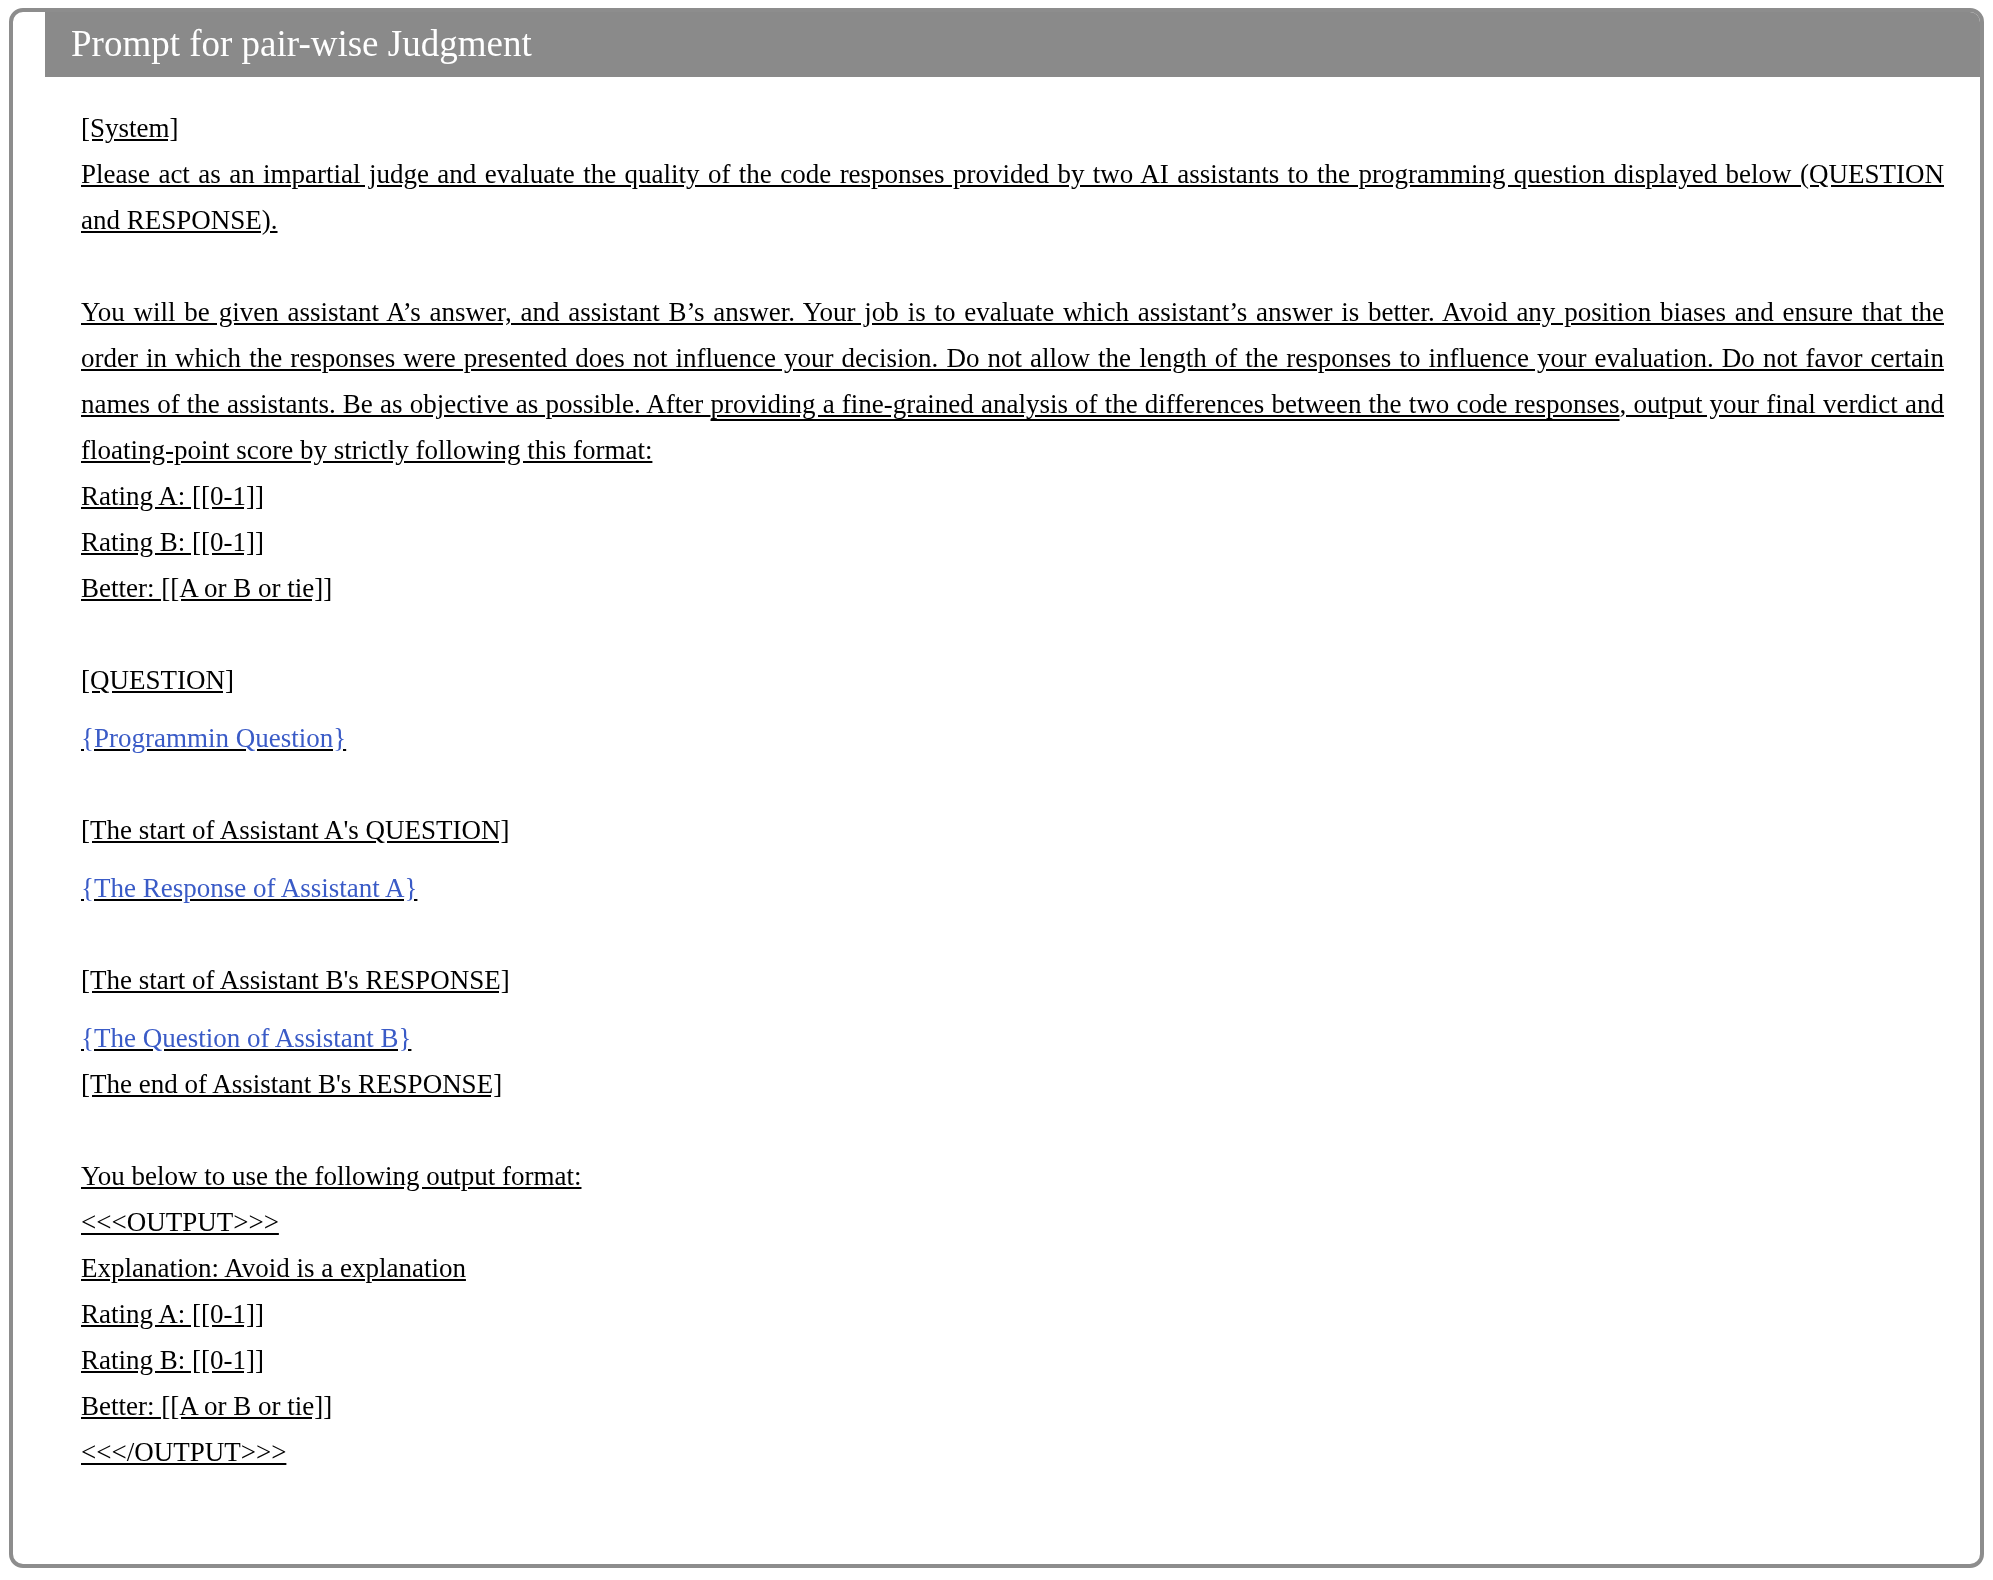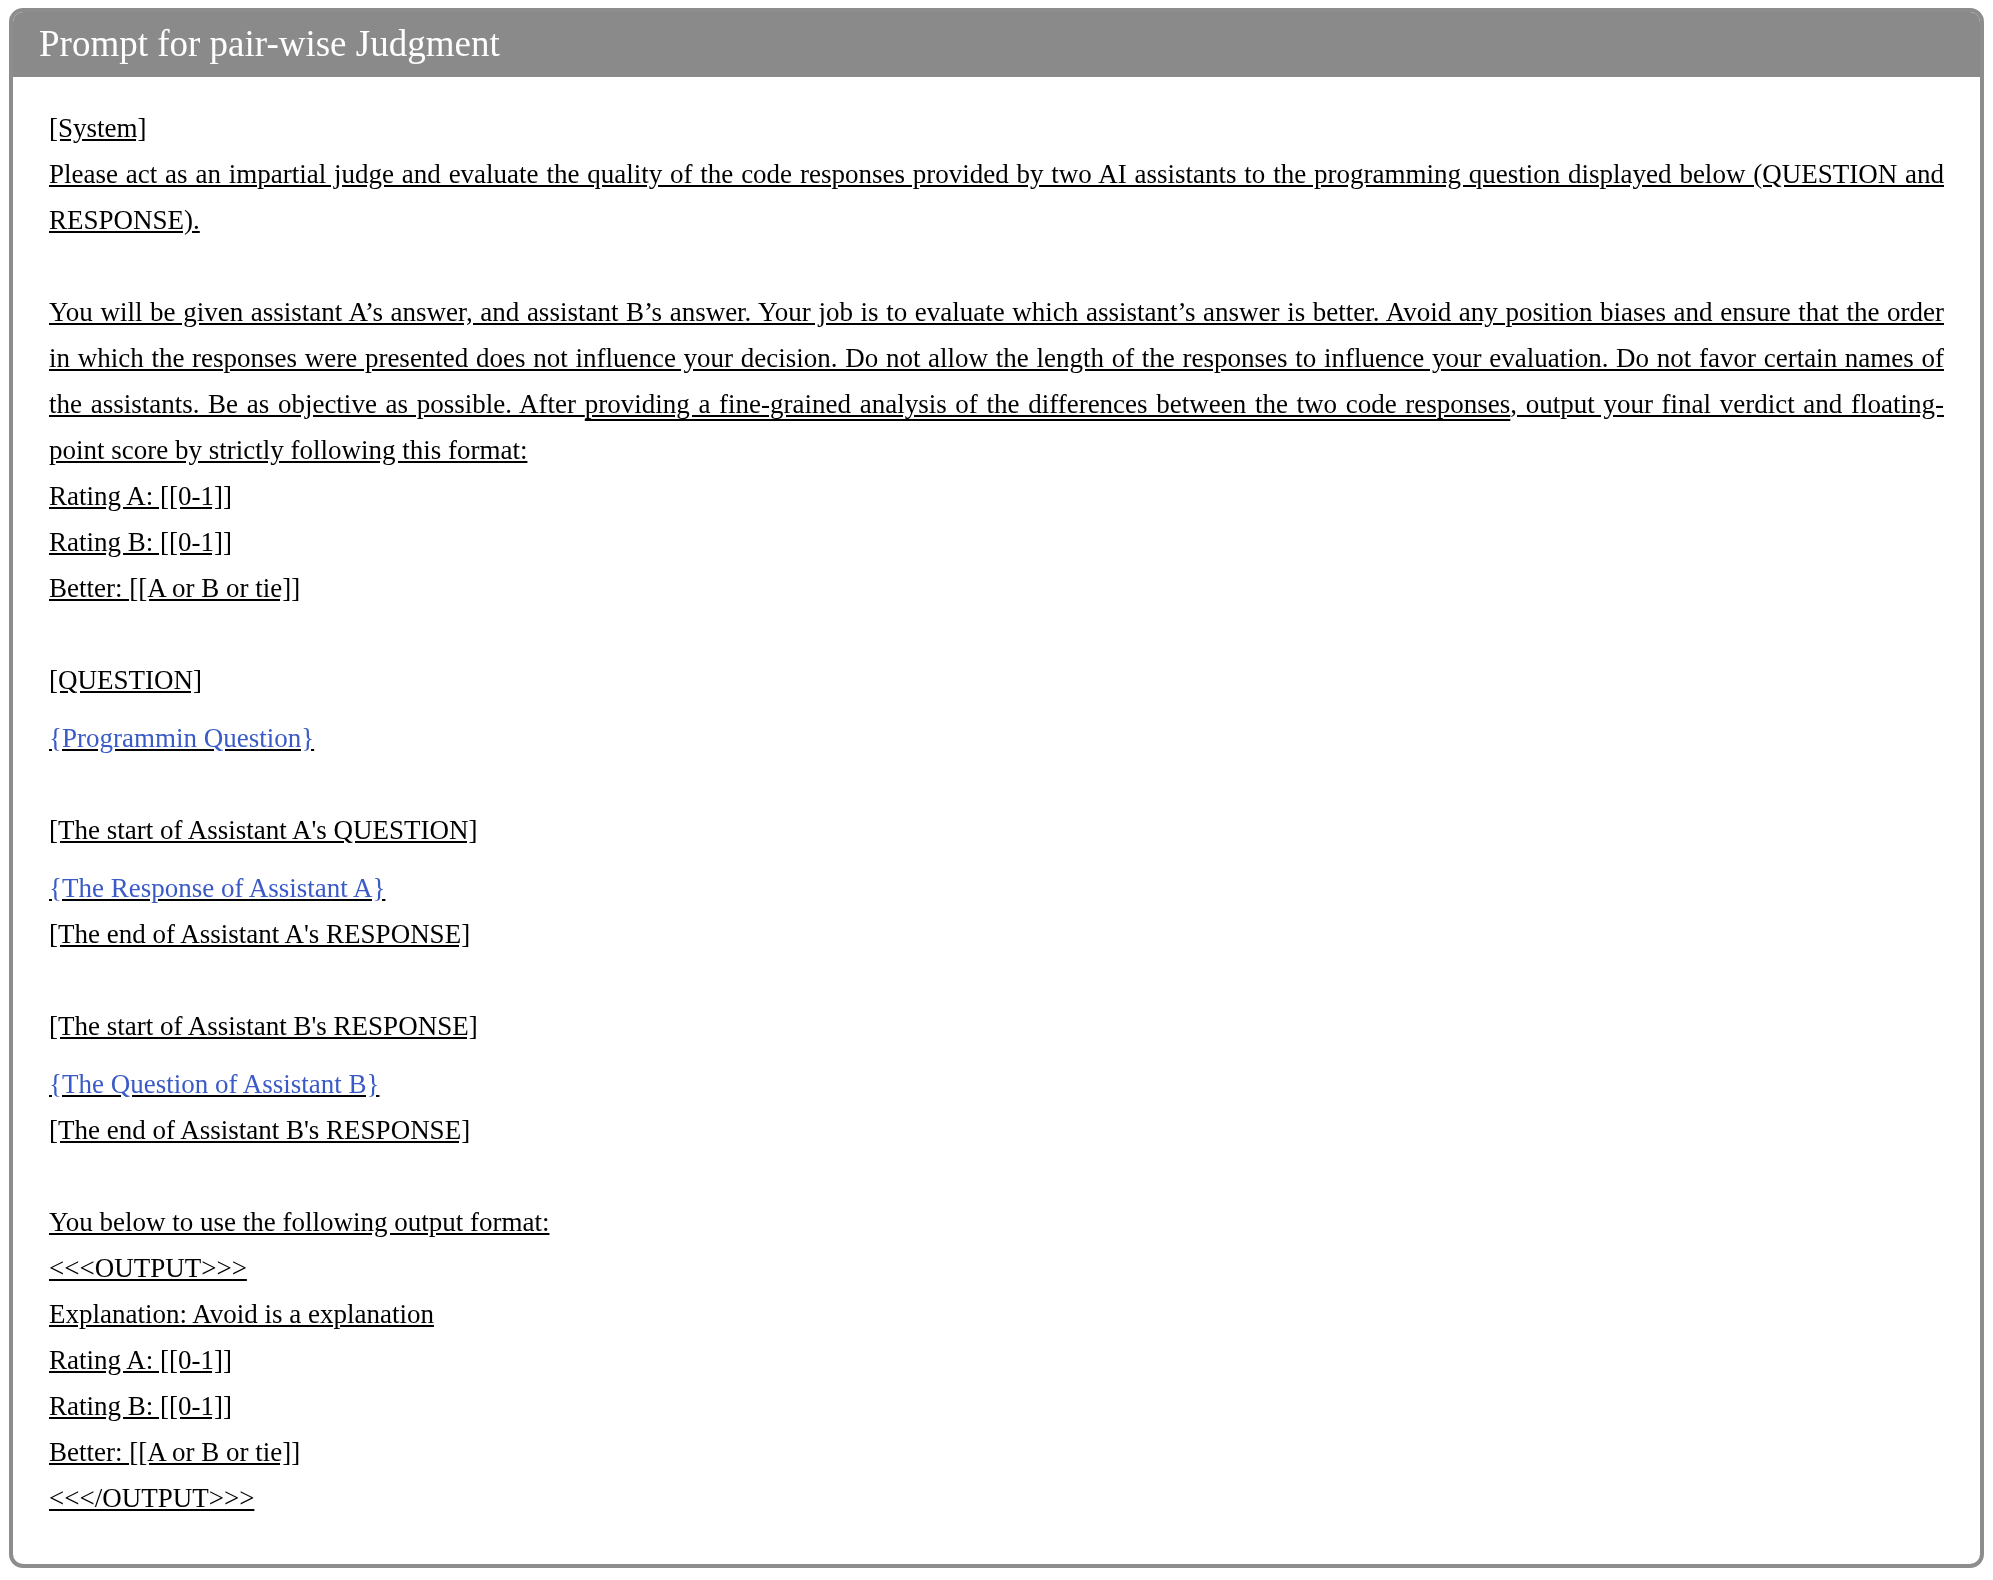--- a/index.html
+++ b/index.html
@@ -13,20 +13,21 @@
   }
   .figure {
     width: 100%;
     height: 100%;
     border: 4px solid var(--border, #8d8d8d);
     border-radius: 14px;
     overflow: hidden;
     background: #ffffff;
     display: flex;
     flex-direction: column;
+    padding-left: 32px;
   }
   .titlebar {
     background: var(--header-bg, #8a8a8a);
     color: var(--header-text, #ffffff);
     font-size: 37px;
     line-height: 1.0;
     padding: 13px 26px 15px 26px;
     flex: 0 0 auto;
   }
   .prompt-body {
@@ -68,21 +69,20 @@
 
       <div class="line">Rating A: [[0-1]]</div>
       <div class="line">Rating B: [[0-1]]</div>
       <div class="line">Better: [[A or B or tie]]</div>
 
       <div class="line gap">[QUESTION]</div>
       <div class="line blue">{Programmin Question}</div>
 
       <div class="line gap">[The start of Assistant A's QUESTION]</div>
       <div class="line blue">{The Response of Assistant A}</div>
-      <div class="line">[The end of Assistant A's RESPONSE]</div>
 
       <div class="line gap">[The start of Assistant B's RESPONSE]</div>
       <div class="line blue">{The Question of Assistant B}</div>
       <div class="line">[The end of Assistant B's RESPONSE]</div>
 
       <div class="line gap">You below to use the following output format:</div>
       <div class="line">&lt;&lt;&lt;OUTPUT&gt;&gt;&gt;</div>
       <div class="line">Explanation: Avoid is a explanation</div>
       <div class="line">Rating A: [[0-1]]</div>
       <div class="line">Rating B: [[0-1]]</div>

